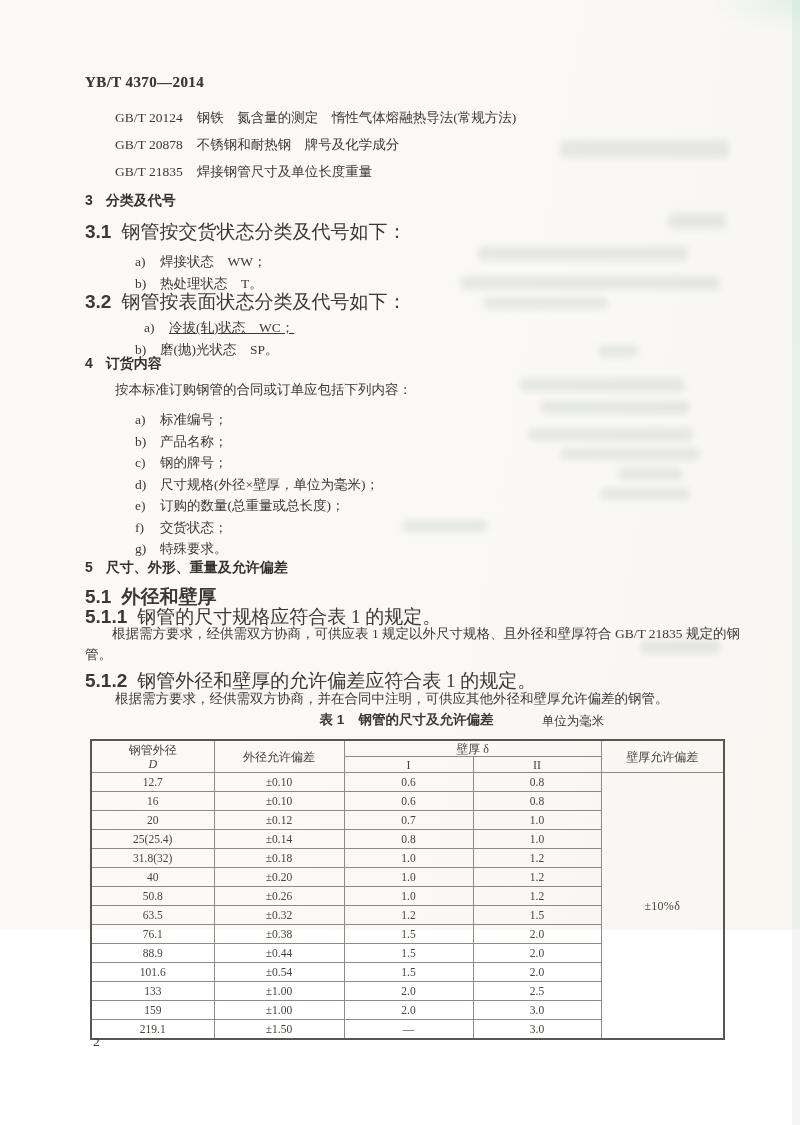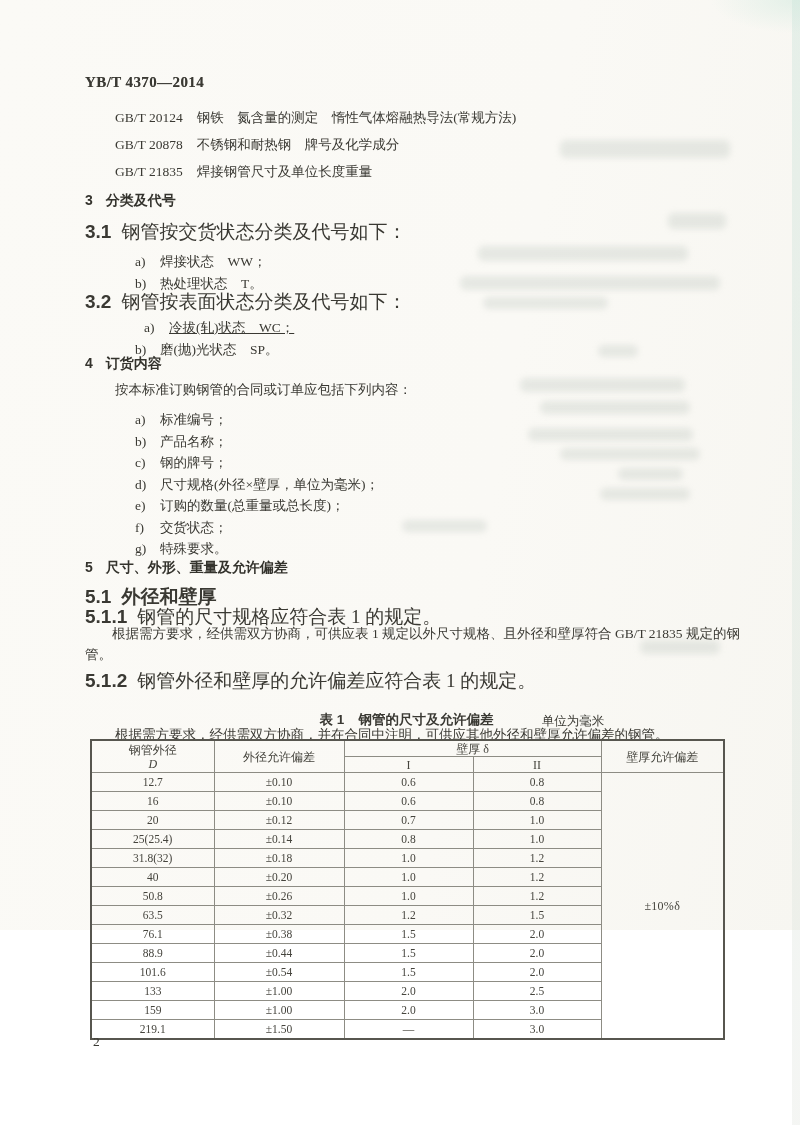--- a/index.html
+++ b/index.html
@@ -134,21 +134,21 @@
   <div class="abs clause" style="left:85px;top:584px;">
     <span class="cnum">5.1</span><span class="cbold">外径和壁厚</span>
   </div>
   <div class="abs clause" style="left:85px;top:604px;">
     <span class="cnum">5.1.1</span><span>钢管的尺寸规格应符合表 1 的规定。</span>
   </div>
   <div class="abs para" style="left:85px;top:624px;">根据需方要求，经供需双方协商，可供应表 1 规定以外尺寸规格、且外径和壁厚符合 GB/T 21835 规定的钢管。</div>
   <div class="abs clause" style="left:85px;top:668px;">
     <span class="cnum">5.1.2</span><span>钢管外径和壁厚的允许偏差应符合表 1 的规定。</span>
   </div>
-  <div class="abs line" style="left:115px;top:726px;">根据需方要求，经供需双方协商，并在合同中注明，可供应其他外径和壁厚允许偏差的钢管。</div>
+  <div class="abs line" style="left:115px;top:690px;">根据需方要求，经供需双方协商，并在合同中注明，可供应其他外径和壁厚允许偏差的钢管。</div>
 
   <div class="abs tbl-caption">
     <span class="cap-no">表 1</span><span>钢管的尺寸及允许偏差</span>
   </div>
   <div class="abs unit-note">单位为毫米</div>
 
   <table class="t1">
     <colgroup>
       <col style="width:123px">
         <col style="width:130px">

